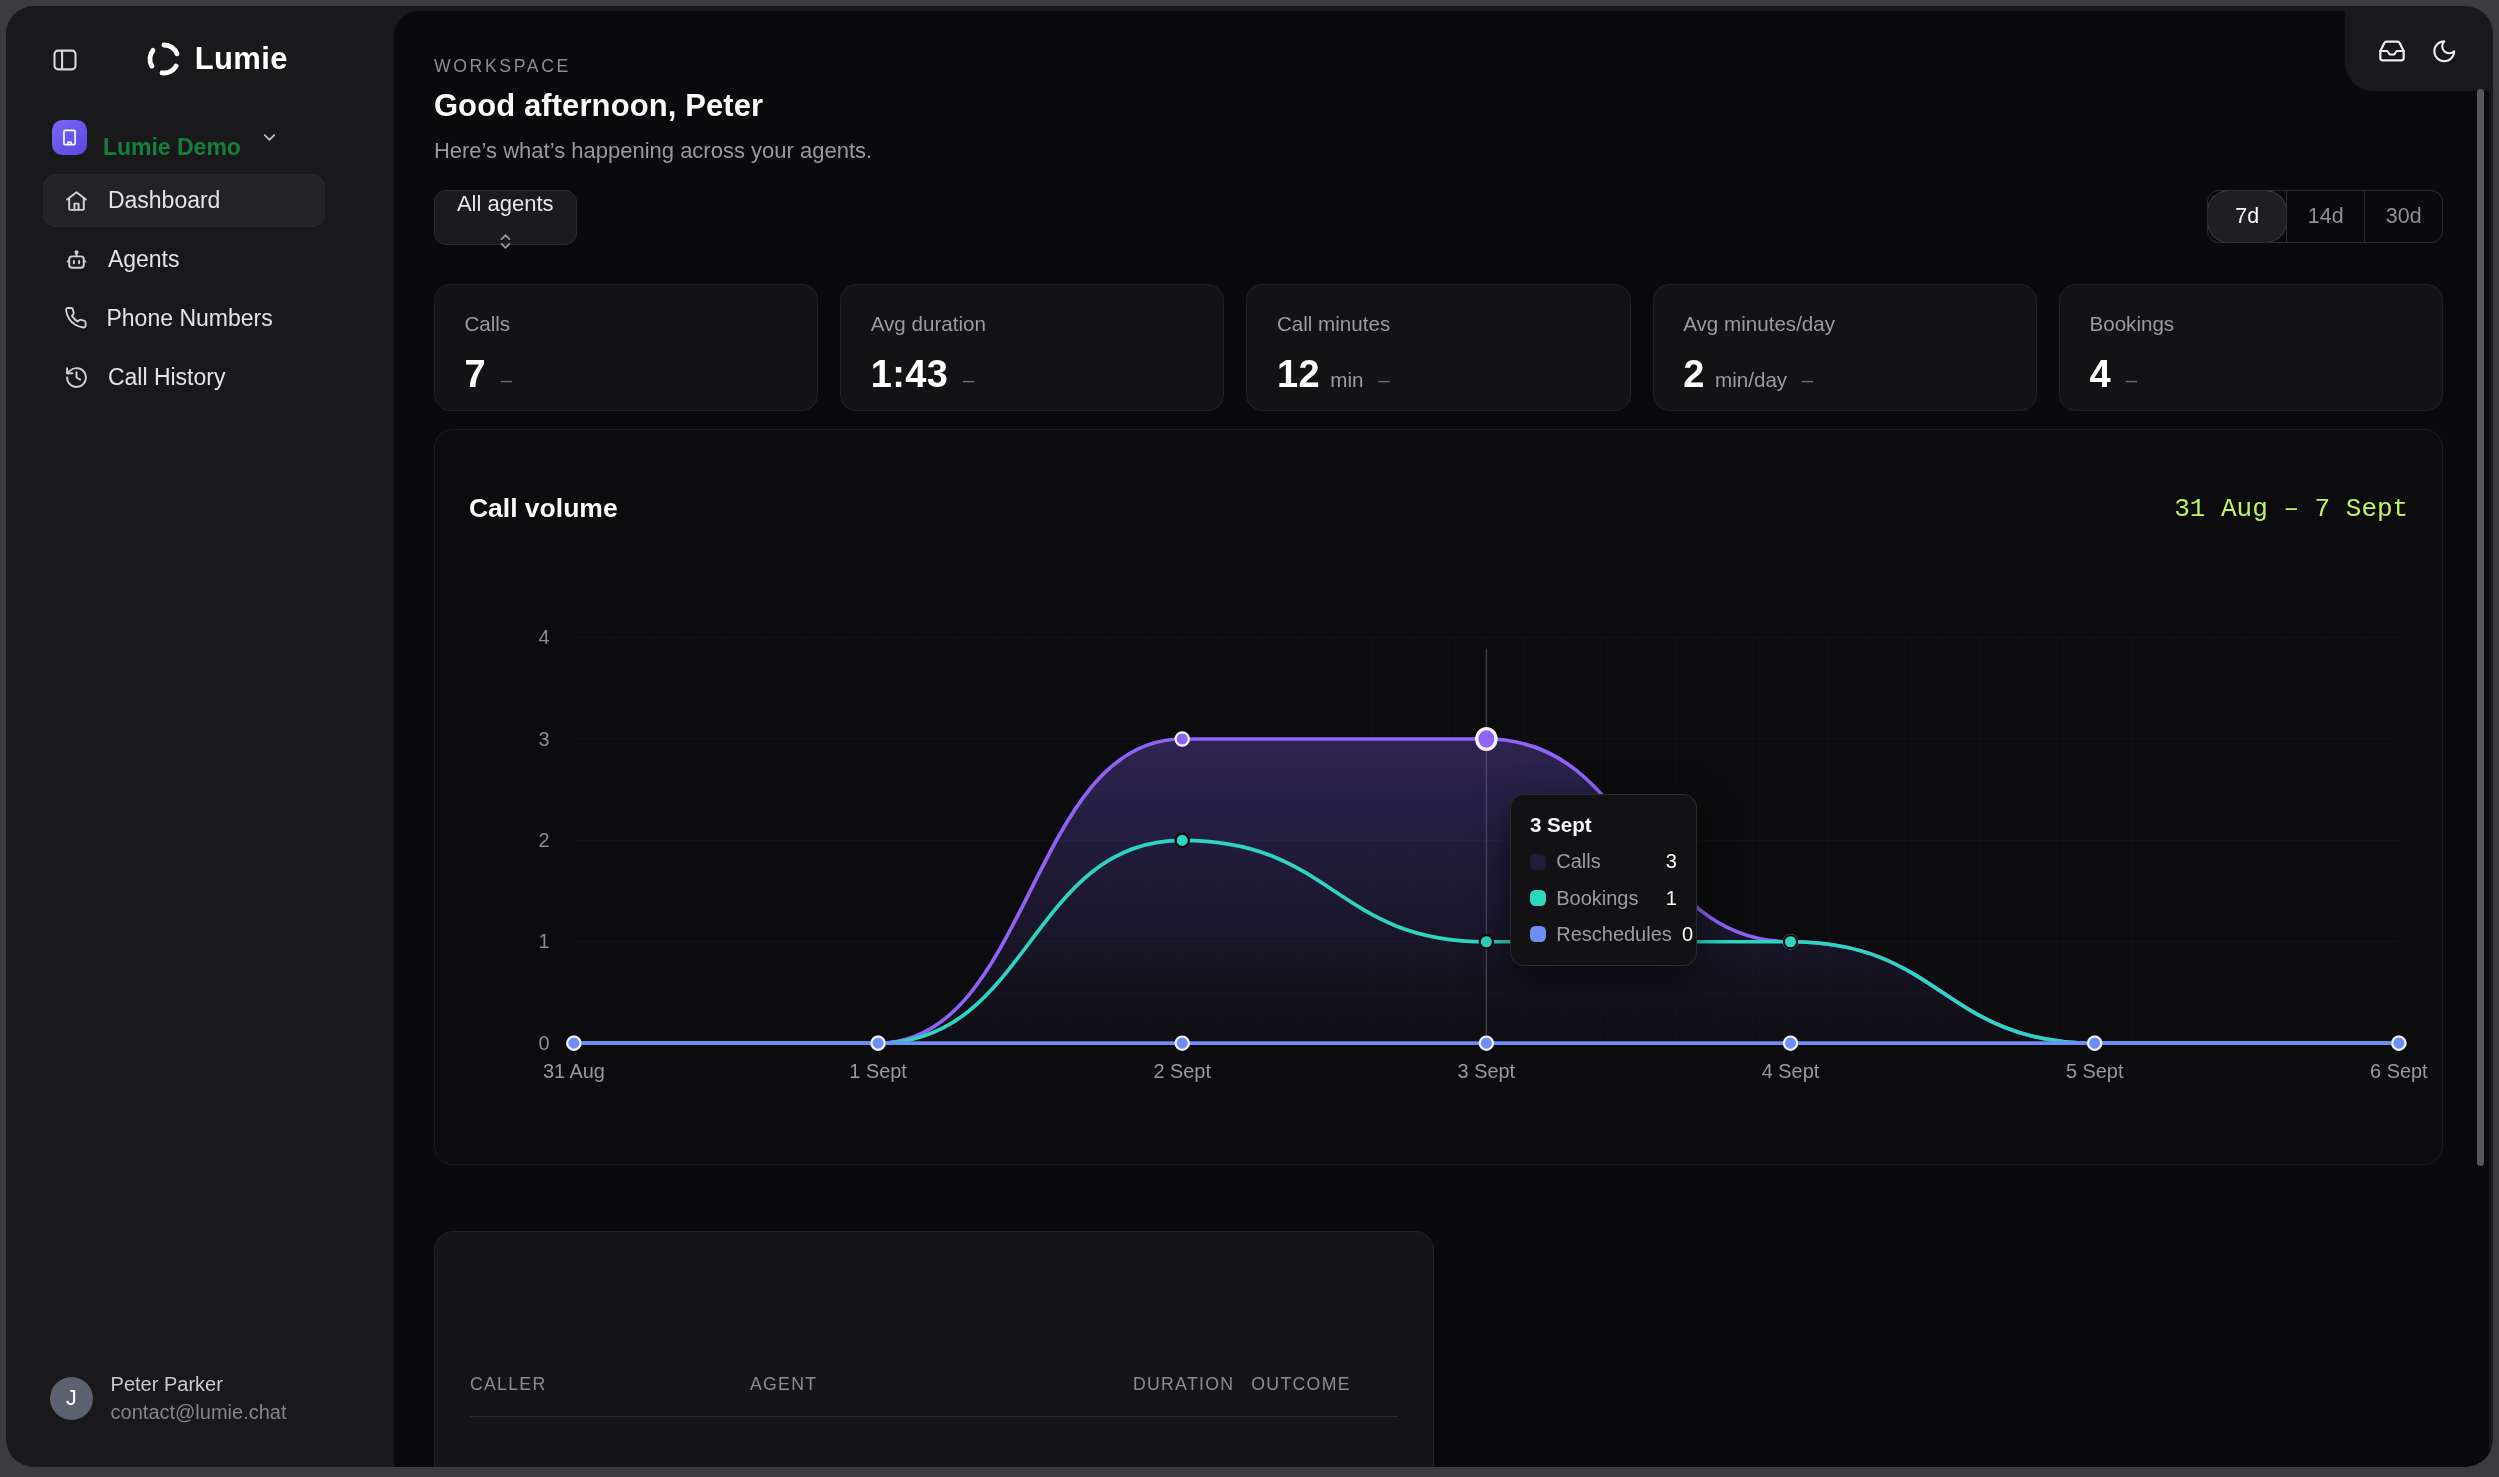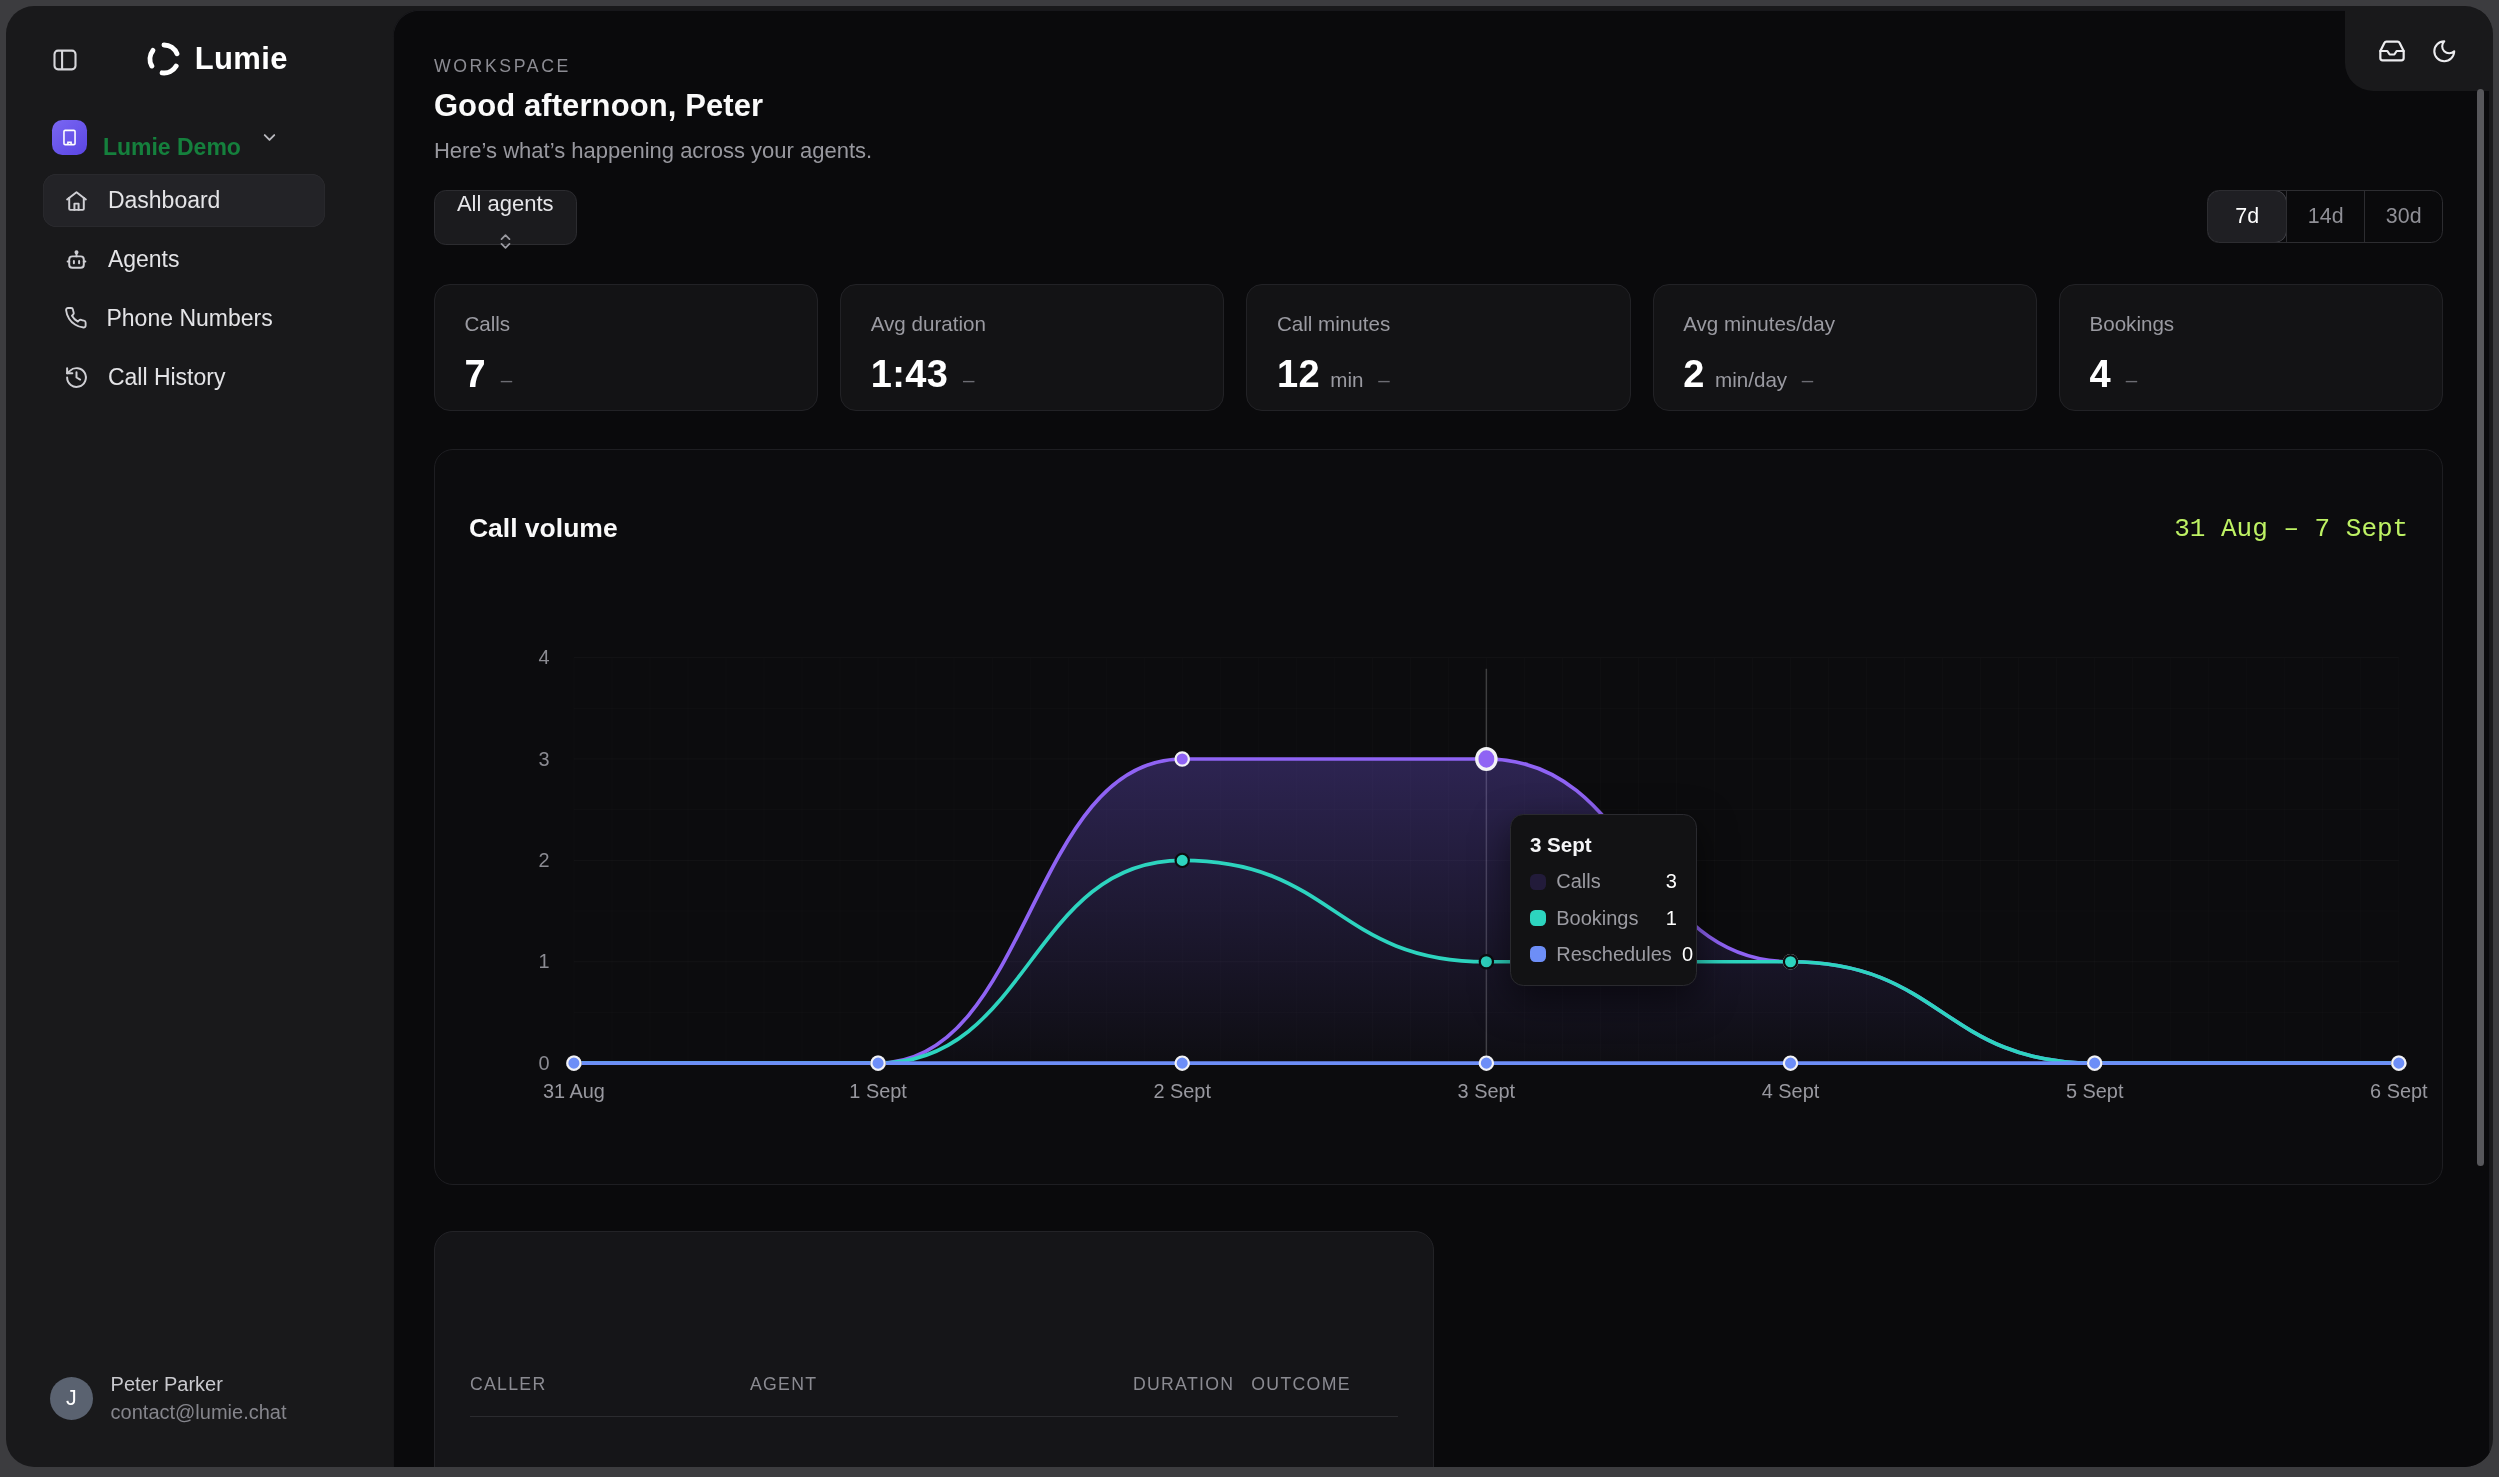--- a/index.html
+++ b/index.html
@@ -44,34 +44,34 @@
   .subtitle { color:#98989f; font-size:22px; margin-top:13.3px; }
 
   .controls { position:absolute; left:41px; right:47px; top:180px; display:flex; justify-content:space-between; }
   .agents-btn { height:55px; background:#1b1b1e; border:0.7px solid #2c2c30; border-radius:11.8px;
     display:flex; align-items:center; gap:14.7px; padding:0 22px; color:#e6e6e9; font-size:22px; cursor:pointer;flex-direction:column; }
   .agents-btn .cicon { color:#9a9aa1; display:flex; }
   .seg { display:flex; height:53px; border:0.7px solid #2d2d31; border-radius:11.8px; overflow:hidden; }
   .seg button { width:78px; background:transparent; border:none; color:#8f8f96; font-size:21.4px;
     font-family:inherit; cursor:pointer; border-left:0.7px solid #2d2d31; }
   .seg button:first-child { border-left:none; }
-  .seg button.active { background:#1f1f23; color:#fff; border-radius:11px;
+  .seg button.active { background:#1f1f23; color:#fff; border-radius:20px;
     box-shadow:0 0 0 0.7px #4a4a50; }
 
   .stats { position:absolute; left:41px; right:47px; top:274px; display:flex; gap:22px; }
   .stat-card { flex:1; height:127px; background:#131315; border:0.7px solid #222226; border-radius:16px;
     padding:26.5px 29.5px; }
   .stat-label { color:#9a9aa1; font-size:20.6px; }
   .stat-line { margin-top:17.7px; display:flex; align-items:baseline; gap:10.3px; }
   .stat-value { color:#fff; font-size:38px; font-weight:700; letter-spacing:0.4px; }
   .stat-unit { color:#9a9aa1; font-size:20.6px; }
   .stat-dash { color:#6c6c73; font-size:20.6px; margin-left:4.4px; }
 
   
-  .chart-card { position:absolute; left:41px; right:47px; top:439px; height:736px;
+  .chart-card { position:absolute; left:41px; right:47px; top:419px; height:736px;
     background:#0c0c0e; border:0.7px solid #1e1e22; border-radius:19px; }
   .chart-head { position:absolute; left:34px; right:34px; top:63px; display:flex;
     justify-content:space-between; align-items:center; }
   .chart-title { color:#fafafa; font-size:26.5px; font-weight:700; }
   .chart-range { color:#bef264; font-size:26px;font-family:Liberation Mono, monospace; }
   .chart-svg { position:absolute; left:32px; top:189px; }
 
   .tooltip { position:absolute; left:1075px; top:364px; width:187px; background:#121214;
     border:0.7px solid #2a2a2f; border-radius:13.3px; padding:17.7px 19px 19px 19px;
     box-shadow:0 13.3px 37px rgba(0,0,0,.55); }

